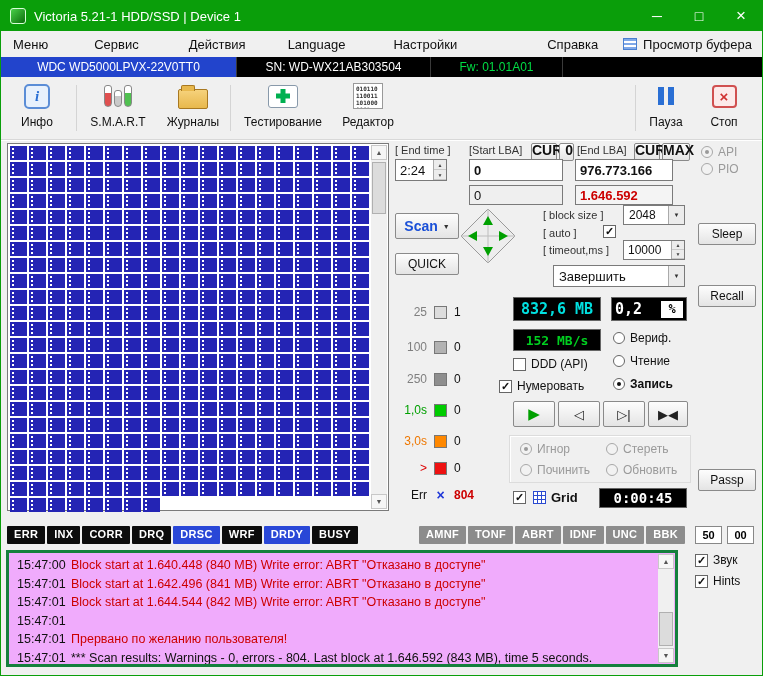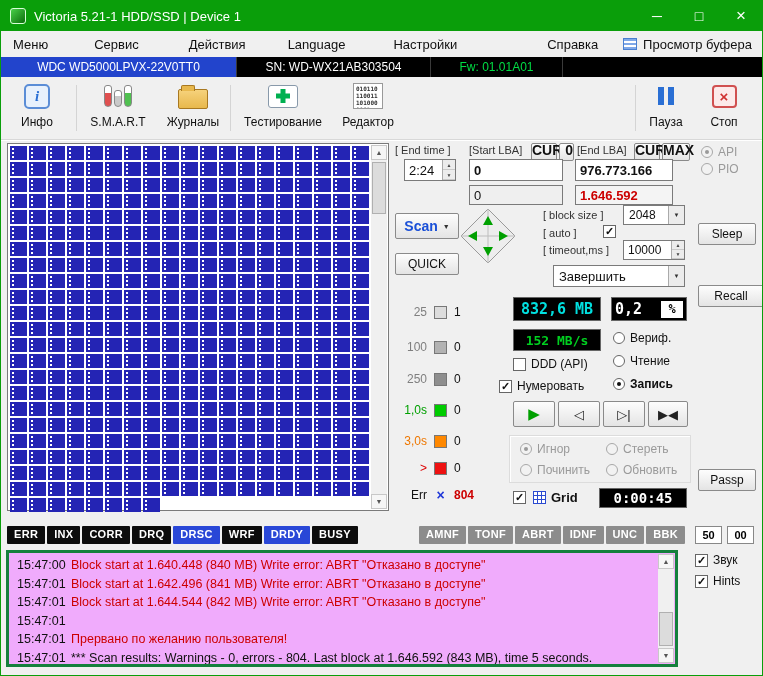--- a/index.html
+++ b/index.html
@@ -694,21 +694,21 @@
 
   <div class="panel-right">
     <span class="abs lbl" style="left:4px;top:3px;">[ End time ]</span>
     <span class="abs lbl" style="left:78px;top:3px;">[Start LBA]</span>
     <div class="abs mini-btn" style="left:140px;top:2px;width:26px;">CUR</div>
     <div class="abs mini-btn" style="left:168px;top:2px;width:15px;">0</div>
     <span class="abs lbl" style="left:186px;top:3px;">[End LBA]</span>
     <div class="abs mini-btn" style="left:243px;top:2px;width:26px;">CUR</div>
     <div class="abs mini-btn" style="left:271px;top:2px;width:28px;">MAX</div>
 
-    <div class="abs spin" style="left:4px;top:18px;width:52px;height:22px;margin-left:9px;">
+    <div class="abs spin" style="left:4px;top:18px;width:52px;height:22px;">
       <span class="val">2:24</span>
       <span class="spin-btns">
           <span>▲</span>
           <span>▼</span>
         </span>
     </div>
     <div class="abs field bold" style="left:78px;top:18px;width:94px;height:22px;">0</div>
     <div class="abs field bold" style="left:184px;top:18px;width:98px;height:22px;">976.773.166</div>
     <div class="abs field dim" style="left:78px;top:44px;width:94px;height:20px;">0</div>
     <div class="abs field err" style="left:184px;top:44px;width:98px;height:20px;">1.646.592</div>
@@ -860,21 +860,21 @@
   <div class="far-right">
     <div class="abs radio disabled sel" style="left:8px;top:4px;">
       <span class="rc"></span>
         <span>API</span>
     </div>
     <div class="abs radio disabled" style="left:8px;top:21px;">
       <span class="rc"></span>
         <span>PIO</span>
     </div>
     <div class="abs btn3d" style="left:5px;top:82px;width:58px;height:22px;font-size:12px;">Sleep</div>
-    <div class="abs btn3d" style="left:5px;top:144px;width:66px;height:22px;font-size:12px;">Recall</div>
+    <div class="abs btn3d" style="left:5px;top:144px;width:58px;height:22px;font-size:12px;">Recall</div>
     <div class="abs btn3d" style="left:5px;top:328px;width:58px;height:22px;font-size:12px;">Passp</div>
   </div>
 
   <div class="badges">
     <div class="badge-group" style="left:6px;">
         <span class="badge">ERR</span>
         <span class="badge">INX</span>
         <span class="badge">CORR</span>
         <span class="badge">DRQ</span>
         <span class="badge on">DRSC</span>

